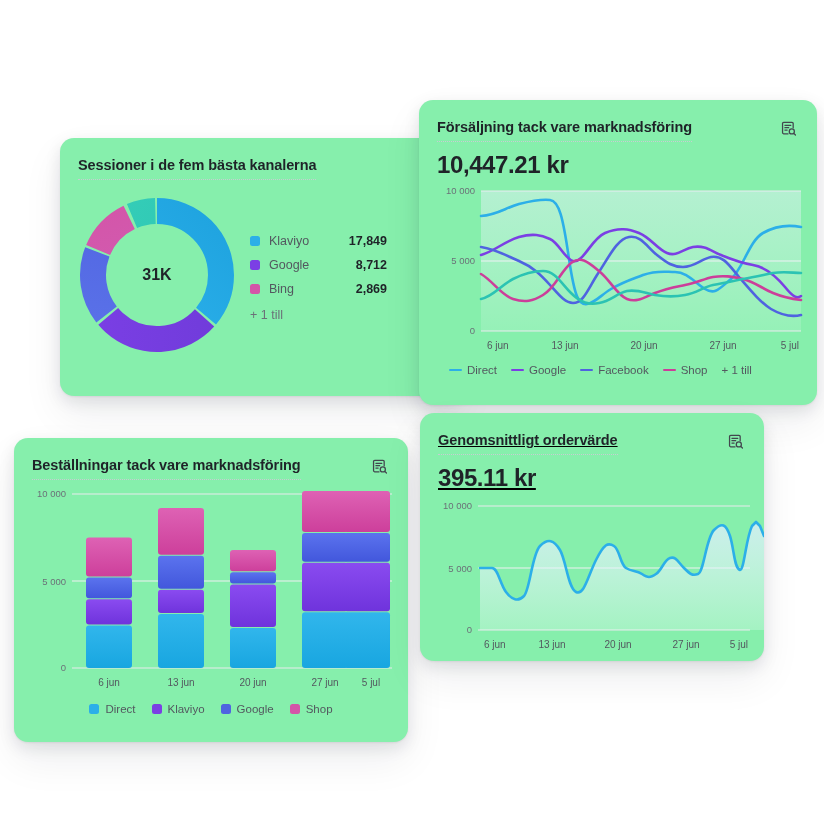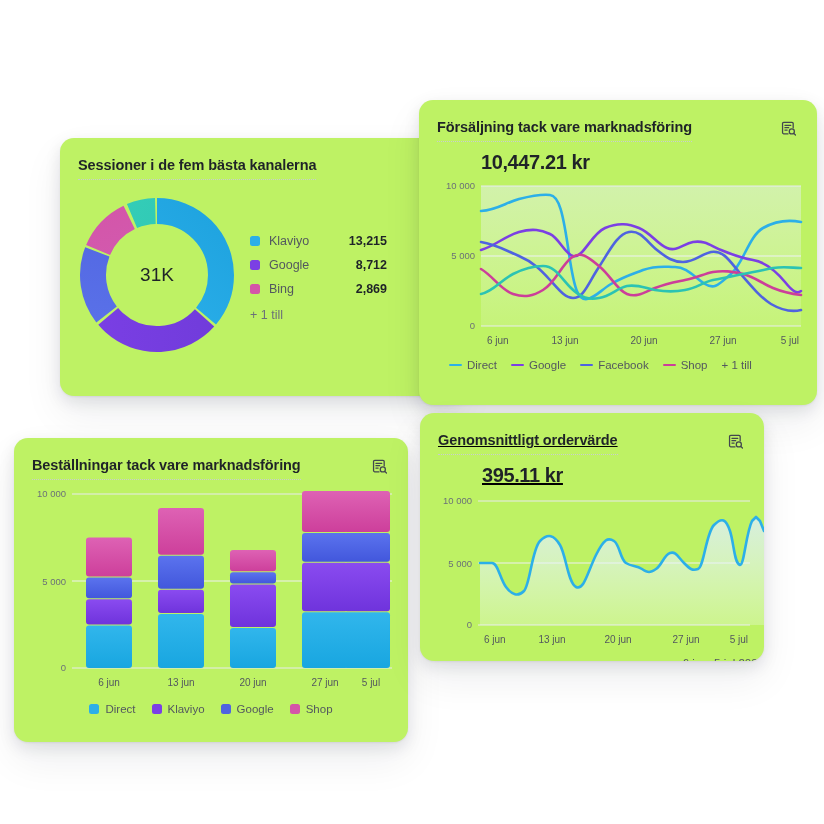--- a/index.html
+++ b/index.html
@@ -6,21 +6,21 @@
     margin: 0; padding: 0;
     width: 824px; height: 824px;
     background: #ffffff;
     font-family: "Liberation Sans", sans-serif;
     -webkit-font-smoothing: antialiased;
   }
   .stage { position: relative; width: 824px; height: 824px; overflow: hidden; }
 
   .card {
     position: absolute;
-    background: #bef264;
+    background: #86efac;
     border-radius: 14px;
     box-shadow: 0 1px 2px rgba(16,24,40,.06),
                 0 6px 16px rgba(16,24,40,.10),
                 0 18px 40px rgba(16,24,40,.07);
     box-sizing: border-box;
     overflow: hidden;
   }
 
   
   #card-sessions   { left: 60px;  top: 138px; width: 400px; height: 258px; }
@@ -37,36 +37,35 @@
     letter-spacing: -.1px; line-height: 1.25;
     border-bottom: 1.5px dotted #c8ccd2;
     padding-bottom: 5px;
   }
   .icon-btn {
     width: 22px; height: 22px; flex: 0 0 22px;
     display: flex; align-items: center; justify-content: center;
     cursor: pointer; margin-top: -1px;
   }
   .big-value {
-    font-size: 20px; font-weight: bold; color: #1f2328;
+    font-size: 24px; font-weight: bold; color: #1f2328;
     letter-spacing: -.4px;
     padding: 9px 18px 0 18px;
-    margin-left: 44px;
   }
 
   .axis-text { font-size: 9.5px; fill: #6b7178; font-family: "Liberation Sans", sans-serif; }
   .tick-text { font-size: 10px; fill: #53585f; font-family: "Liberation Sans", sans-serif; }
 
   
   .donut-wrap { display: flex; align-items: center; padding: 6px 0 0 0; }
   .donut-box { width: 178px; height: 178px; position: relative; margin-left: 8px; }
   .donut-center {
     position: absolute; inset: 0; display: flex;
     align-items: center; justify-content: center;
-    font-size: 19px; font-weight: normal; color: #1f2328;
+    font-size: 16px; font-weight: bold; color: #1f2328;
   }
   .legend-table { margin-left: 4px; font-size: 12.5px; }
   .legend-row { display: flex; align-items: center; height: 24px; }
   .legend-sw { width: 10px; height: 10px; border-radius: 2.5px; flex: 0 0 10px; }
   .legend-name { color: #53585f; margin-left: 9px; width: 73px; }
   .legend-val { color: #1f2328; font-weight: bold; text-align: right; width: 45px; }
   .legend-more { color: #6b7178; font-size: 12.5px; margin-top: 7px; margin-left: 0px; }
 
   
   .line-legend {
@@ -140,21 +139,21 @@
             <circle r="64" fill="none" stroke="url(#dg5)" stroke-width="26" stroke-dasharray="24 378" transform="rotate(247)"></circle>
           </g>
         </svg>
         <div class="donut-center">31K</div>
       </div>
 
       <div class="legend-table">
         <div class="legend-row">
           <span class="legend-sw" style="background:#2CAFE8"></span>
           <span class="legend-name">Klaviyo</span>
-          <span class="legend-val">13,215</span>
+          <span class="legend-val">17,849</span>
         </div>
         <div class="legend-row">
           <span class="legend-sw" style="background:#7B3FE4"></span>
           <span class="legend-name">Google</span>
           <span class="legend-val">8,712</span>
         </div>
         <div class="legend-row">
           <span class="legend-sw" style="background:#D455A8"></span>
           <span class="legend-name">Bing</span>
           <span class="legend-val">2,869</span>

